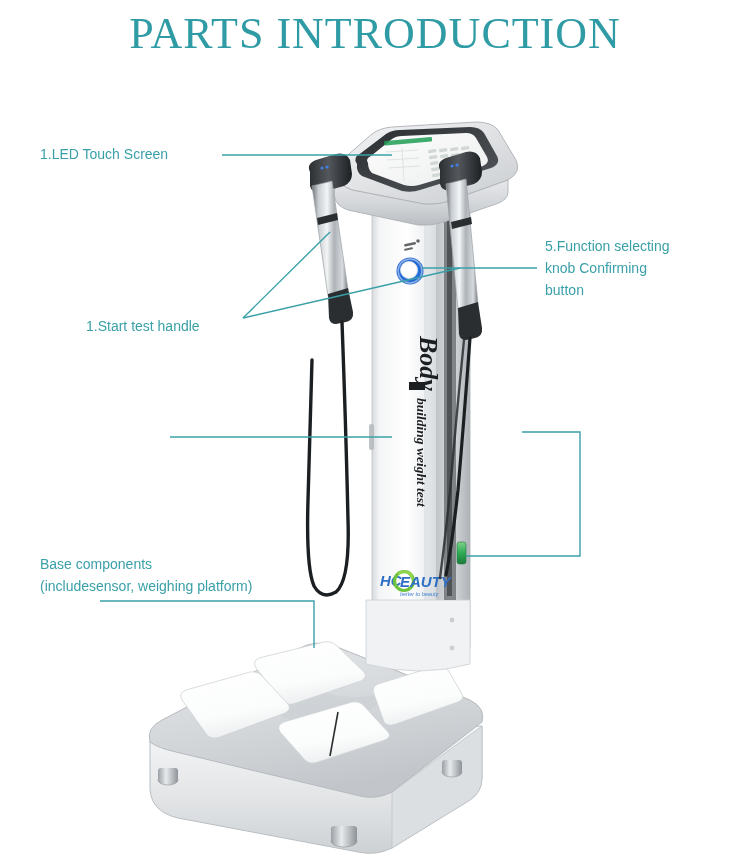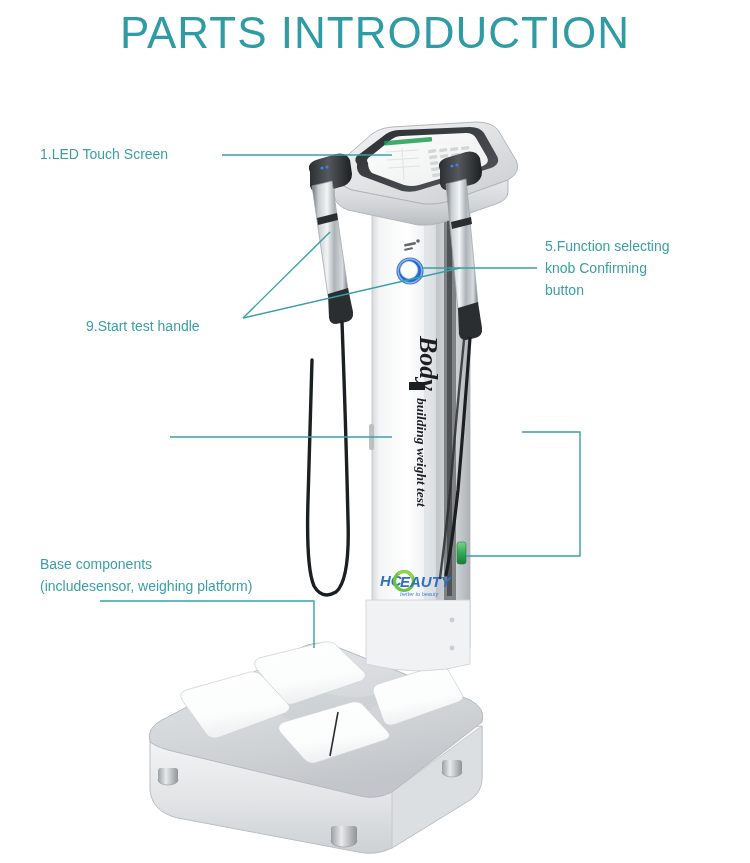--- a/index.html
+++ b/index.html
@@ -18,21 +18,21 @@
   
   .title {
     position: absolute;
     left: 0; top: 8px;
     width: 750px;
     text-align: center;
     font-size: 44px;
     letter-spacing: 1px;
     color: #2f9ba4;
     font-weight: 400;
-    font-family: Liberation Sans, sans-serif;
+    font-family: Liberation Serif, serif;
   }
 
   
   .label {
     position: absolute;
     color: #3aa0a8;
     font-size: 14px;
     line-height: 22px;
     font-weight: 400;
     white-space: pre-line;
@@ -306,20 +306,20 @@
 
       <line x1="170" y1="437" x2="392" y2="437"></line>
 
       <polyline points="522,432 580,432 580,556 466,556"></polyline>
 
       <polyline points="100,601 314,601 314,648"></polyline>
     </g>
   </svg>
 
   <div class="label" id="lbl-1">1.LED Touch Screen</div>
-  <div class="label" id="lbl-2">9.Start test handle</div>
+  <div class="label" id="lbl-2">1.Start test handle</div>
   <div class="label" id="lbl-3">5.Function selecting
 knob Confirming
 button</div>
   <div class="label" id="lbl-6">Base components
 (includesensor, weighing platform)</div>
 
 </div>
 
 </body></html>

